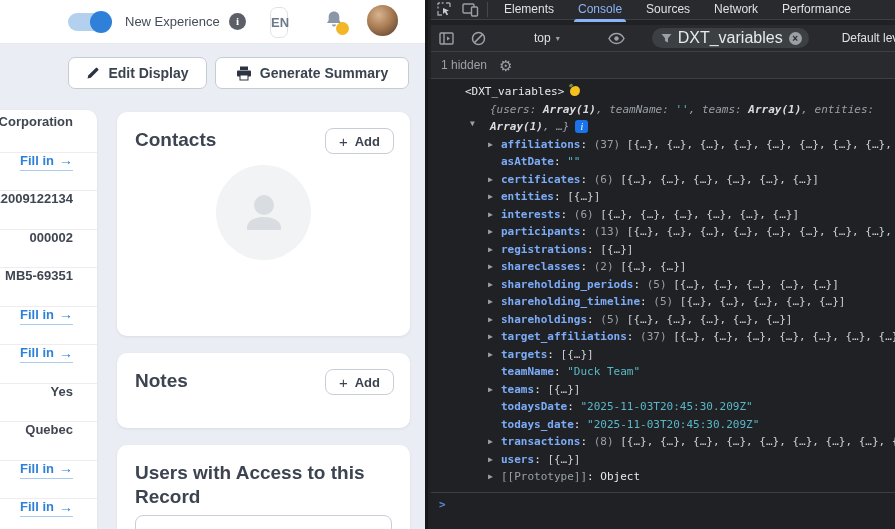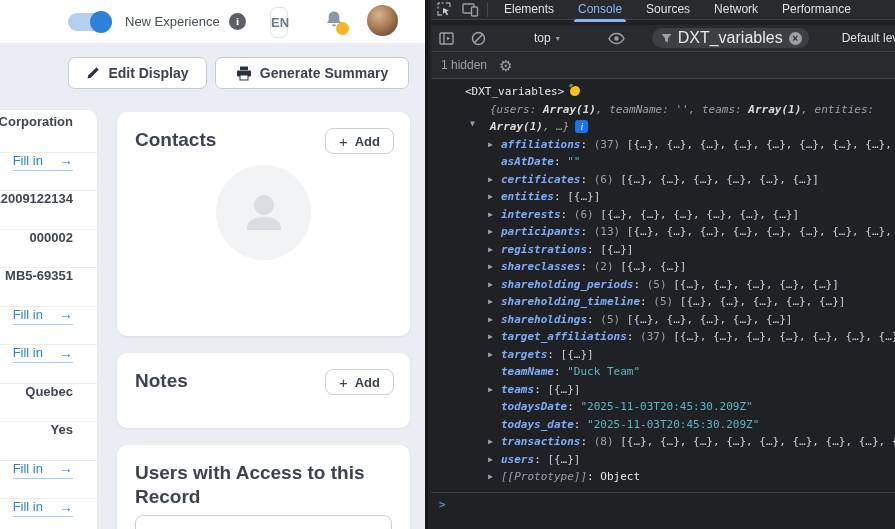--- a/index.html
+++ b/index.html
@@ -21,21 +21,21 @@
 
   .action-btn { position:absolute; top:57px; height:32px; background:#fff; border:1px solid #c6ccd4; border-radius:7px;
                 display:flex; align-items:center; justify-content:center; gap:8px; font-size:14px; font-weight:700; color:#3b4350; cursor:pointer; }
   .btn-edit { left:68px; width:139px; }
   .btn-generate { left:215px; width:194px; }
 
   
   .fields-panel { position:absolute; left:0; top:110px; width:97px; height:419px; background:#fff; border-top-right-radius:10px; box-shadow:0 1px 3px rgba(16,24,40,.07); overflow:hidden; padding-top:4px; }
   .field-row { height:38.5px; border-bottom:1px solid #ededef; display:flex; align-items:flex-start; justify-content:flex-end; padding-right:24px; white-space:nowrap; overflow:hidden; }
   .field-value { font-size:13px; font-weight:700; color:#3f4652; }
-  .fill-link { display:inline-flex; align-items:center; gap:16px; color:#2f80d9; font-size:13px; font-weight:400; border-bottom:1.5px solid #a9cbef; padding-bottom:2px; cursor:pointer; text-decoration:none; }
+  .fill-link { display:inline-flex; align-items:center; gap:5px; color:#2f80d9; font-size:13px; font-weight:700; border-bottom:1.5px solid #a9cbef; padding-bottom:2px; cursor:pointer; text-decoration:none; }
   .fill-link .arr { font-size:14px; line-height:10px; }
 
   
   .card { position:absolute; left:117px; width:293px; background:#fff; border-radius:10px; box-shadow:0 1px 3px rgba(16,24,40,.08); }
   .card-contacts { top:112px; height:224px; }
   .card-notes { top:353px; height:75px; }
   .card-users { top:445px; height:110px; }
   .card-head { display:flex; align-items:flex-start; justify-content:space-between; padding:16px 16px 0 18px; }
   .card-title { font-size:19px; font-weight:700; color:#3d4451; line-height:24px; }
   .card-users .card-title { width:230px; }
@@ -72,21 +72,21 @@
   .lemon { display:inline-block; width:10px; height:10px; border-radius:55% 45% 55% 45%; background:#f5c21d; margin-left:6px; position:relative; top:1px; }
   .lemon::before { content:""; position:absolute; left:-1px; top:-2px; width:4px; height:3px; border-radius:2px; background:#6d8f3a; transform:rotate(-30deg); }
   .obj-preview { position:relative; padding-left:25px; max-width:415px; font-style:italic; }
   .obj-preview .tw-top { position:absolute; left:5px; top:14px; font-style:normal; }
   .seg-dim { color:#9aa0a6; }
   .seg-val { color:#dadce0; font-weight:700; }
   .seg-str { color:#58b8c9; }
   .i-badge { display:inline-block; width:13px; height:13px; background:#1a73e8; border-radius:3px; color:#fff; text-align:center; line-height:13px; font-size:10px; font-style:italic; font-family:"Liberation Serif", serif; margin-left:6px; cursor:pointer; }
   .prop-row { padding-left:23px; white-space:nowrap; overflow:hidden; }
   .tw { display:inline-block; width:13px; color:#9aa0a6; font-size:8px; vertical-align:1px; cursor:pointer; }
-  .pkey { color:#7cacf8; font-weight:700;font-style:italic; }
+  .pkey { color:#7cacf8; font-weight:700; }
   .pkey.proto { color:#9aa0a6; font-weight:400;margin-top:12px; }
   .pcount { color:#9aa0a6; }
   .pbraces { color:#cdd1d6; }
   .pstr { color:#58b8c9; }
   .pobj { color:#e8eaed; }
   .colon { color:#e8eaed; }
   .prompt-row { border-top:1px solid #3c4043; margin-top:4px; padding:3px 0 0 8px; }
   .prompt-chevron { color:#5b88d6; font-weight:700; font-size:11px; }
 
   svg { display:block; }
@@ -158,24 +158,24 @@
           <span class="arr">→</span>
         </span>
       </div>
       <div class="field-row">
         <span class="fill-link">
           <span>Fill in</span>
           <span class="arr">→</span>
         </span>
       </div>
       <div class="field-row">
+        <span class="field-value">Yes</span>
+      </div>
+      <div class="field-row">
         <span class="field-value">Quebec</span>
-      </div>
-      <div class="field-row">
-        <span class="field-value">Yes</span>
       </div>
       <div class="field-row">
         <span class="fill-link">
           <span>Fill in</span>
           <span class="arr">→</span>
         </span>
       </div>
       <div class="field-row">
         <span class="fill-link">
           <span>Fill in</span>

